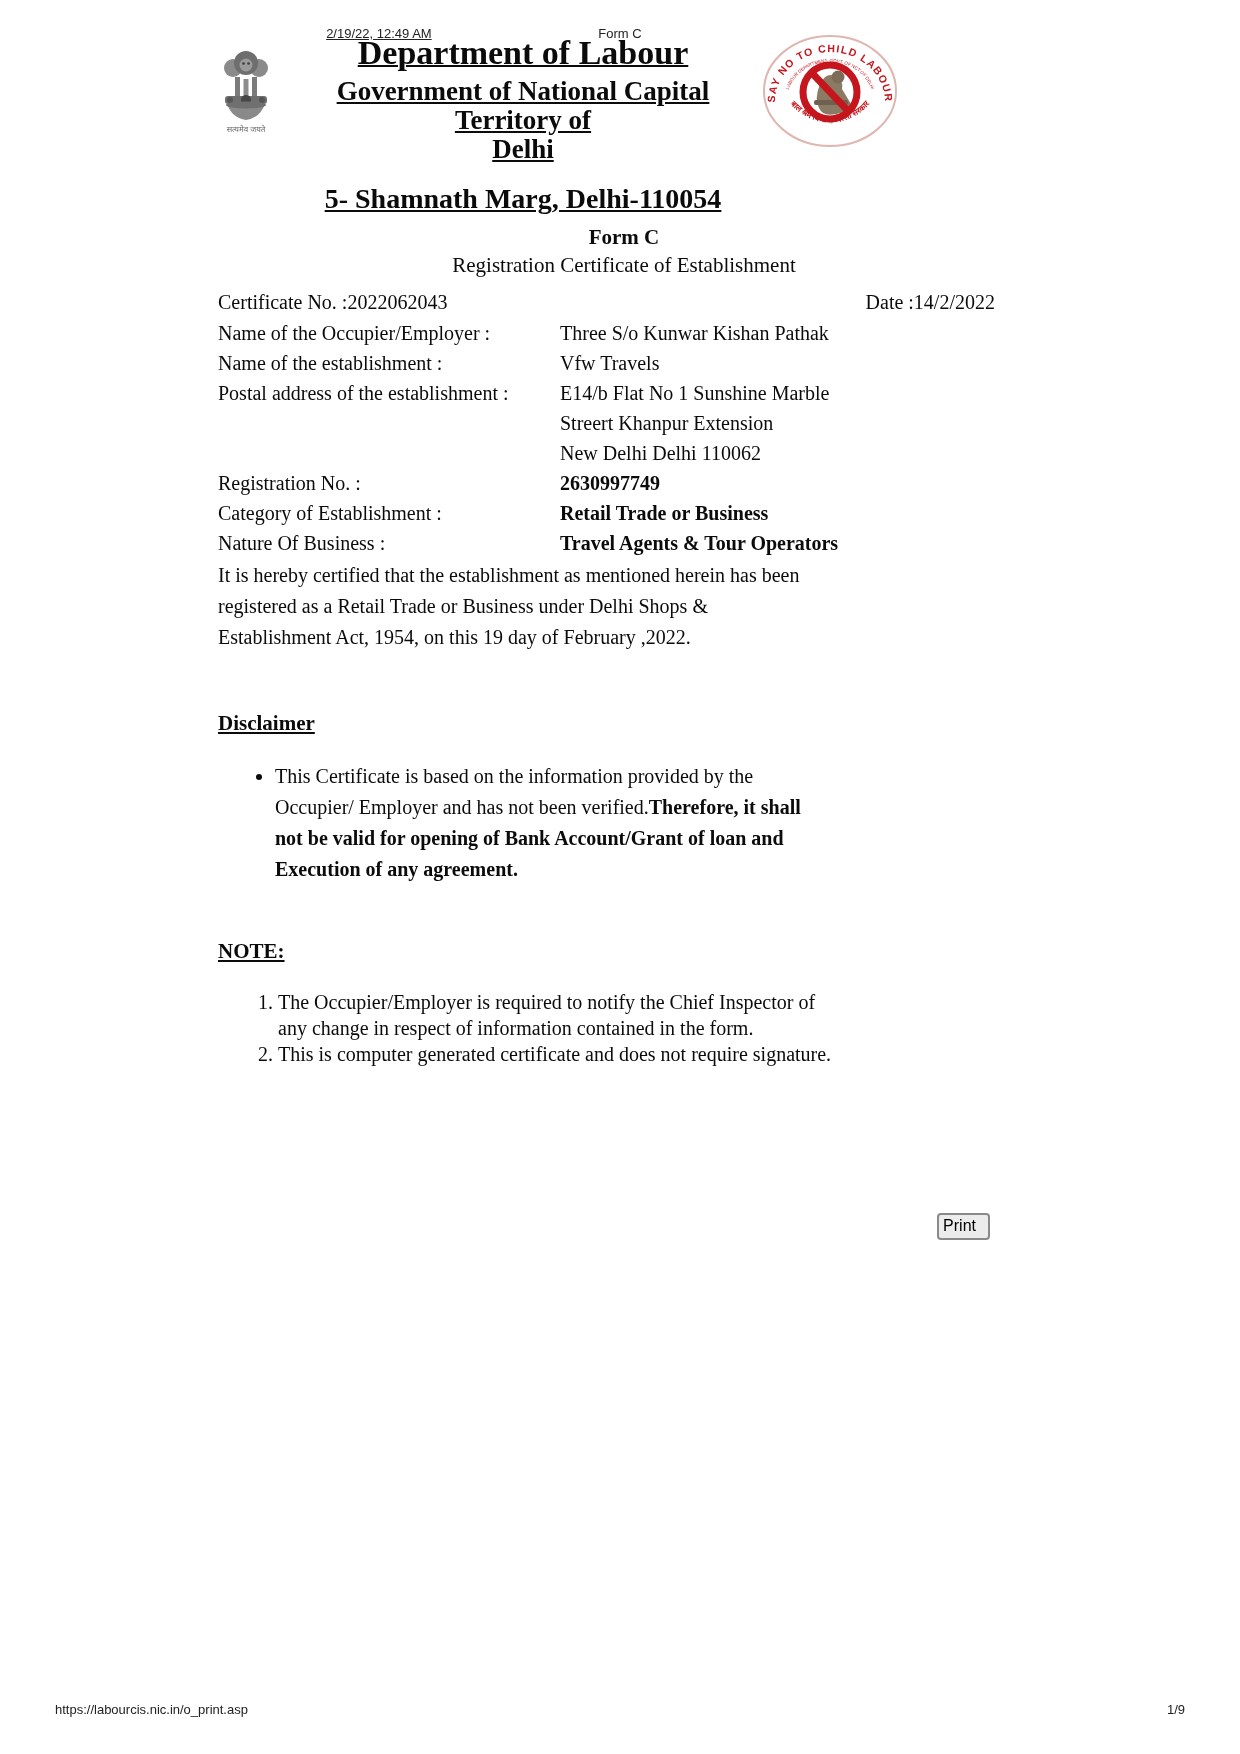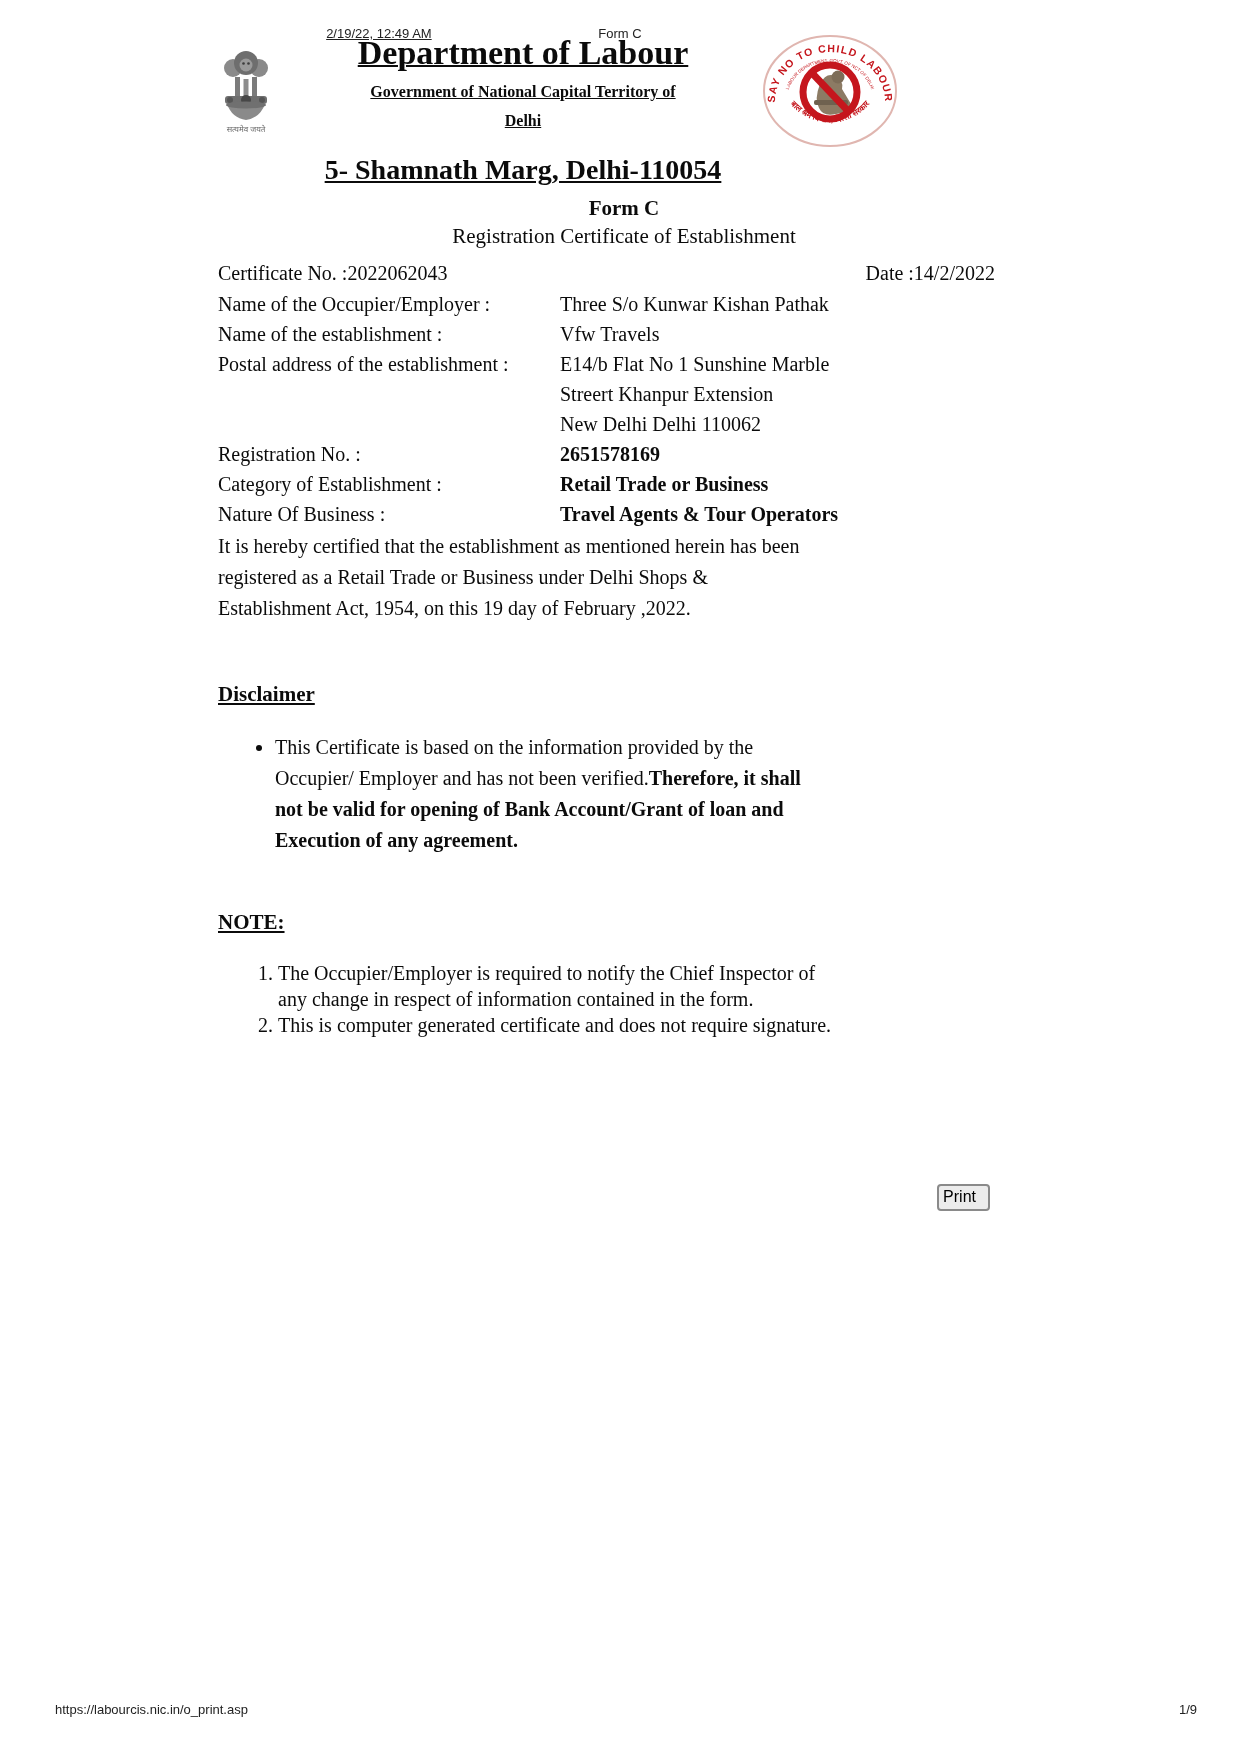--- a/index.html
+++ b/index.html
@@ -12,33 +12,33 @@
   .print-header{
     position:absolute;top:26px;left:55px;right:55px;
     display:flex;align-items:baseline;
     font-family:"Liberation Sans","DejaVu Sans",sans-serif;
     font-size:13px;color:#222;
   }
   .print-header .ph-left{flex:1;text-align:right;text-decoration:underline;}
   .print-header .ph-center{flex:1;text-align:center;}
   .print-header .ph-right{flex:1;}
   .print-footer{
-    position:absolute;top:1702px;left:55px;right:43px;
+    position:absolute;top:1702px;left:55px;right:55px;
     display:flex;justify-content:space-between;
     font-family:"Liberation Sans","DejaVu Sans",sans-serif;
     font-size:13px;color:#222;
   }
   
   .content{margin:34px 0 0 218px;width:812px;}
   .cert-header{width:680px;display:flex;align-items:flex-start;}
   .emblem-wrap{width:66px;padding-top:10px;flex:0 0 auto;}
   .headings{flex:1 1 auto;text-align:center;padding-top:0;}
   .logo-wrap{width:136px;flex:0 0 auto;}
   .dept{font-size:34px;font-weight:bold;line-height:38px;text-decoration:underline;text-decoration-thickness:2px;}
-  .gov{font-size:16px;font-weight:bold;line-height:29px;margin-top:5px;text-decoration:underline;white-space:pre-line;}
+  .gov{font-size:27px;font-weight:bold;line-height:29px;margin-top:5px;text-decoration:underline;white-space:pre-line;}
   .addr{font-size:28px;font-weight:bold;line-height:29px;margin-top:20px;text-decoration:underline;}
   .form-title{font-size:21px;font-weight:bold;text-align:center;margin-top:10px;line-height:28px;}
   .form-subtitle{font-size:21px;font-weight:normal;text-align:center;line-height:28px;}
   .certno-row{display:flex;justify-content:space-between;font-size:20px;line-height:30px;margin-top:8px;}
   .certno-row .date{padding-right:35px;}
   .fields{margin-top:1px;}
   .frow{display:grid;grid-template-columns:342px 1fr;font-size:20px;line-height:30px;}
   .frow .v{white-space:pre-line;}
   .frow .v.bold{font-weight:bold;}
   .certify{font-size:20px;line-height:31px;margin-top:2px;width:720px;white-space:pre-line;}
@@ -140,21 +140,21 @@
       <div class="v">Vfw Travels</div>
     </div>
     <div class="frow">
       <div class="l">Postal address of the establishment :</div>
       <div class="v">E14/b Flat No 1 Sunshine Marble
 Streert Khanpur Extension
 New Delhi Delhi 110062</div>
     </div>
     <div class="frow">
       <div class="l">Registration No. :</div>
-      <div class="v bold">2651578169</div>
+      <div class="v bold">2630997749</div>
     </div>
     <div class="frow">
       <div class="l">Category of Establishment :</div>
       <div class="v bold">Retail Trade or Business</div>
     </div>
     <div class="frow">
       <div class="l">Nature Of Business :</div>
       <div class="v bold">Travel Agents &amp; Tour Operators</div>
     </div>
   </div>

